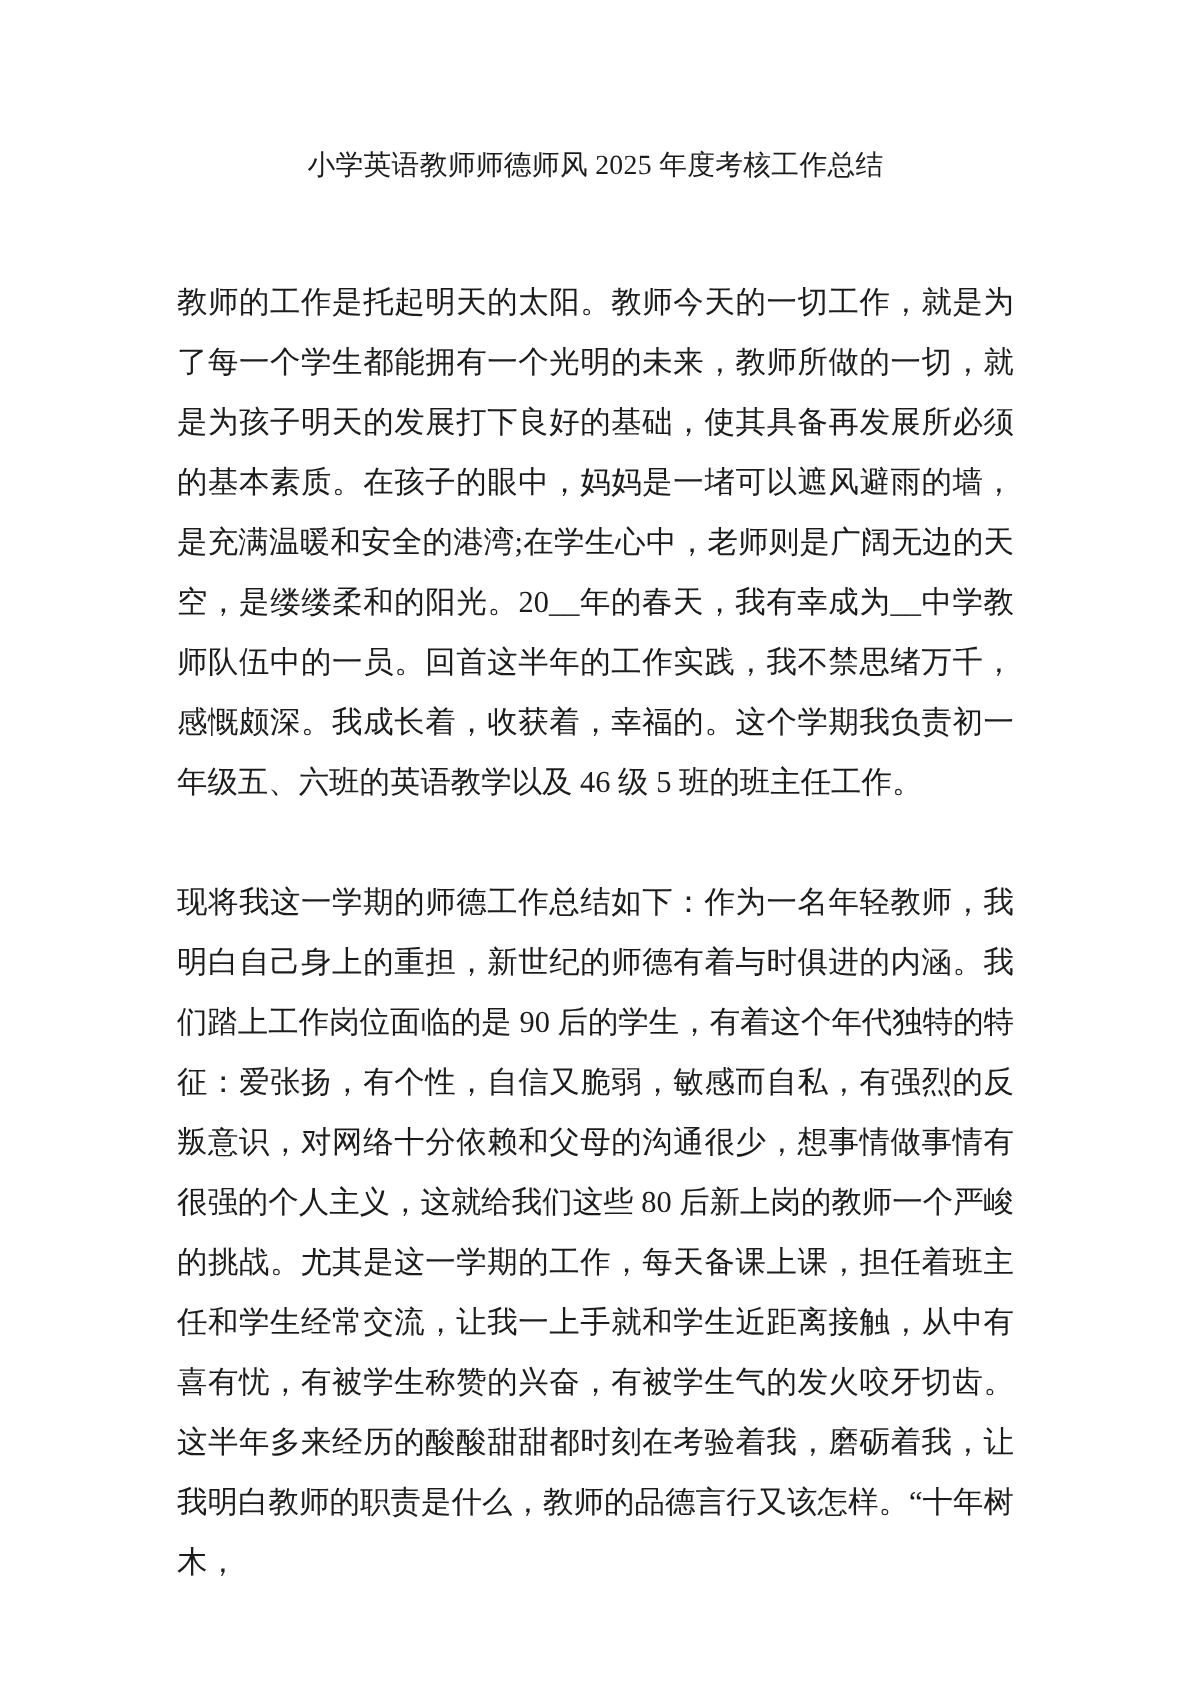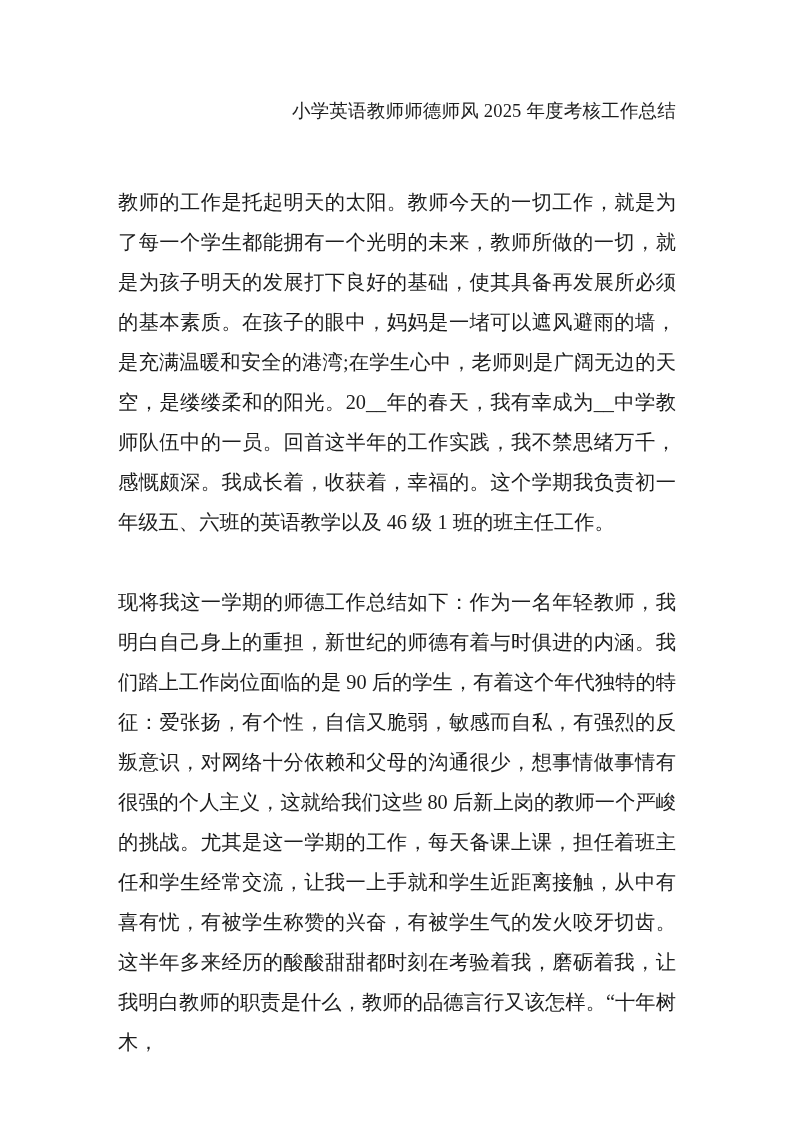--- a/index.html
+++ b/index.html
@@ -26,21 +26,21 @@
     width: 558px;
   }
 
   .doc-title {
     font-size: 18.5px;
     line-height: 30px;
     font-weight: normal;
     letter-spacing: 0.2px;
     color: #1c1c1c;
     margin: 0;
-    text-align: right;
+    text-align: center;
     white-space: nowrap;
   }
 
   .spacer-after-title {
     height: 56px;
   }
 
   .doc-para {
     font-size: 20.3px;
     line-height: 40px;
@@ -60,21 +60,21 @@
 <body>
 
 <div class="page">
 
   <div class="doc-body">
 
     <h1 class="doc-title">小学英语教师师德师风 2025 年度考核工作总结</h1>
 
     <div class="spacer-after-title"></div>
 
-    <p class="doc-para">教师的工作是托起明天的太阳。教师今天的一切工作，就是为了每一个学生都能拥有一个光明的未来，教师所做的一切，就是为孩子明天的发展打下良好的基础，使其具备再发展所必须的基本素质。在孩子的眼中，妈妈是一堵可以遮风避雨的墙，是充满温暖和安全的港湾;在学生心中，老师则是广阔无边的天空，是缕缕柔和的阳光。20__年的春天，我有幸成为__中学教师队伍中的一员。回首这半年的工作实践，我不禁思绪万千，感慨颇深。我成长着，收获着，幸福的。这个学期我负责初一年级五、六班的英语教学以及 46 级 1 班的班主任工作。</p>
+    <p class="doc-para">教师的工作是托起明天的太阳。教师今天的一切工作，就是为了每一个学生都能拥有一个光明的未来，教师所做的一切，就是为孩子明天的发展打下良好的基础，使其具备再发展所必须的基本素质。在孩子的眼中，妈妈是一堵可以遮风避雨的墙，是充满温暖和安全的港湾;在学生心中，老师则是广阔无边的天空，是缕缕柔和的阳光。20__年的春天，我有幸成为__中学教师队伍中的一员。回首这半年的工作实践，我不禁思绪万千，感慨颇深。我成长着，收获着，幸福的。这个学期我负责初一年级五、六班的英语教学以及 46 级 5 班的班主任工作。</p>
 
     <div class="para-gap"></div>
 
     <p class="doc-para">现将我这一学期的师德工作总结如下：作为一名年轻教师，我明白自己身上的重担，新世纪的师德有着与时俱进的内涵。我们踏上工作岗位面临的是 90 后的学生，有着这个年代独特的特征：爱张扬，有个性，自信又脆弱，敏感而自私，有强烈的反叛意识，对网络十分依赖和父母的沟通很少，想事情做事情有很强的个人主义，这就给我们这些 80 后新上岗的教师一个严峻的挑战。尤其是这一学期的工作，每天备课上课，担任着班主任和学生经常交流，让我一上手就和学生近距离接触，从中有喜有忧，有被学生称赞的兴奋，有被学生气的发火咬牙切齿。这半年多来经历的酸酸甜甜都时刻在考验着我，磨砺着我，让我明白教师的职责是什么，教师的品德言行又该怎样。“十年树木，</p>
 
   </div>
 
 </div>
 
 </body></html>

